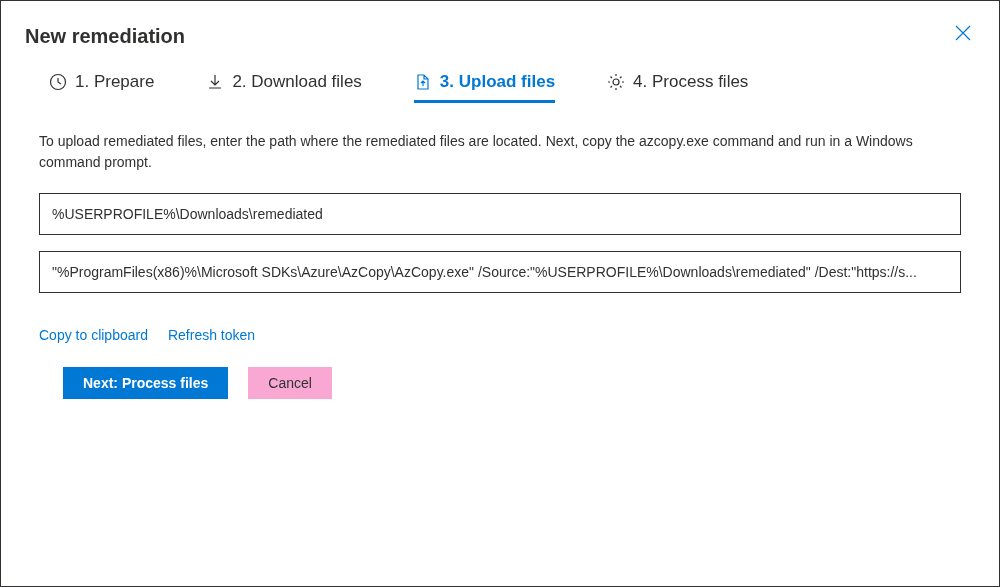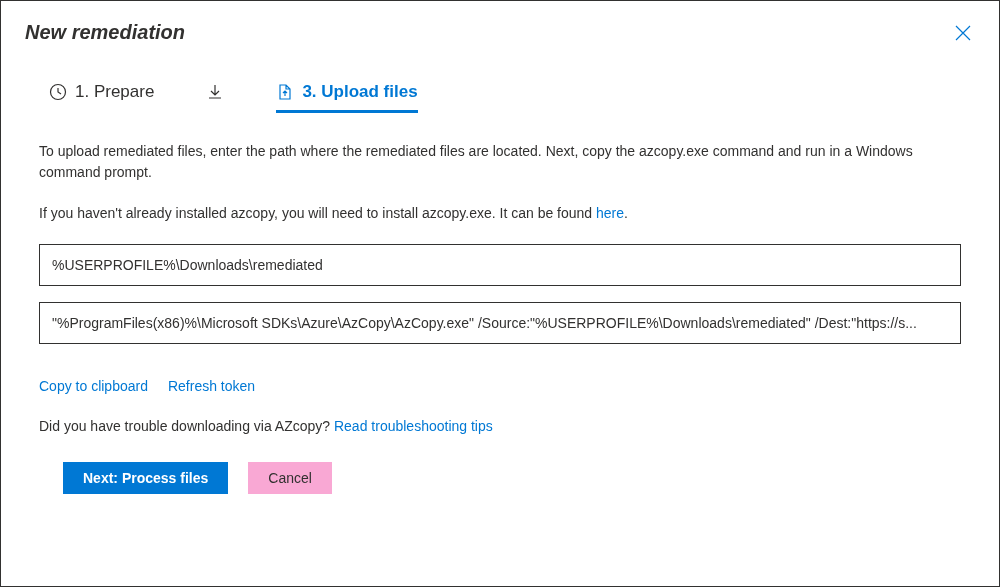--- a/index.html
+++ b/index.html
@@ -16,23 +16,22 @@
     .dialog {
       width: 1000px;
       height: 587px;
       border: 1px solid #323130;
       padding: 20px 24px;
       position: relative;
     }
     .dialog-header {
       display: flex;
       justify-content: space-between;
-      align-items: flex-start;
-      margin-bottom: 34px;
-      font-style: italic;
+      align-items: flex-end;
+      margin-bottom: 24px;
     }
     .dialog-title {
       font-size: 20px;
       font-weight: 600;
       color: #323130;
     }
     .close-btn {
       font-size: 18px;
       color: #0078d4;
       cursor: pointer;
@@ -159,51 +158,55 @@
           </svg>
       </span>
       <span>1. Prepare</span>
     </div>
     <div class="tab">
       <span class="icon">
         <svg width="18" height="18" viewBox="0 0 18 18">
             <path d="M9 2 L9 11 M5 8 L9 12 L13 8 M3 15 L15 15" stroke="#323130" stroke-width="1.2" fill="none"></path>
           </svg>
       </span>
+      <span>2. Download files</span>
     </div>
     <div class="tab active">
       <span class="icon">
         <svg width="18" height="18" viewBox="0 0 18 18">
             <path d="M4 2 L10 2 L14 6 L14 16 L4 16 Z M10 2 L10 6 L14 6 M9 13 L9 8 M7 10 L9 8 L11 10" stroke="#0078d4" stroke-width="1.2" fill="none"></path>
           </svg>
       </span>
       <span>3. Upload files</span>
+    </div>
+    <div class="tab">
+      <span class="icon">
+        <svg width="18" height="18" viewBox="0 0 18 18">
+            <circle cx="9" cy="9" r="3" stroke="#323130" stroke-width="1.2" fill="none"></circle>
+            <path d="M9 1 L9 3 M9 15 L9 17 M1 9 L3 9 M15 9 L17 9 M3.5 3.5 L5 5 M13 13 L14.5 14.5 M3.5 14.5 L5 13 M13 5 L14.5 3.5" stroke="#323130" stroke-width="1.2"></path>
+          </svg>
+      </span>
+      <span>4. Process files</span>
     </div>
   </div>
 
   <div class="content">
     <p class="para">To upload remediated files, enter the path where the remediated files are located. Next, copy the azcopy.exe command and run in a Windows command prompt.</p>
 
-    <p class="para">
-      <span>If you haven't already installed azcopy, you will need to install azcopy.exe. It can be found </span><a class="link">here</a><span>.</span>
-    </p>
 
 
 
     <input type="text" class="input-field" value="%USERPROFILE%\Downloads\remediated" style="">
 
     <input type="text" class="input-field" value="&quot;%ProgramFiles(x86)%\Microsoft SDKs\Azure\AzCopy\AzCopy.exe&quot; /Source:&quot;%USERPROFILE%\Downloads\remediated&quot; /Dest:&quot;https://s..." style="">
 
     <div class="actions-row">
       <span class="text-link">Copy to clipboard</span>
       <span class="text-link">Refresh token</span>
     </div>
 
-    <p class="trouble-row">
-      <span>Did you have trouble downloading via AZcopy? </span><a class="link">Read troubleshooting tips</a>
-    </p>
 
     <div class="button-row">
       <button class="btn btn-primary">Next: Process files</button>
       <button class="btn btn-secondary">Cancel</button>
     </div>
   </div>
 </div>
 
 </body></html>

